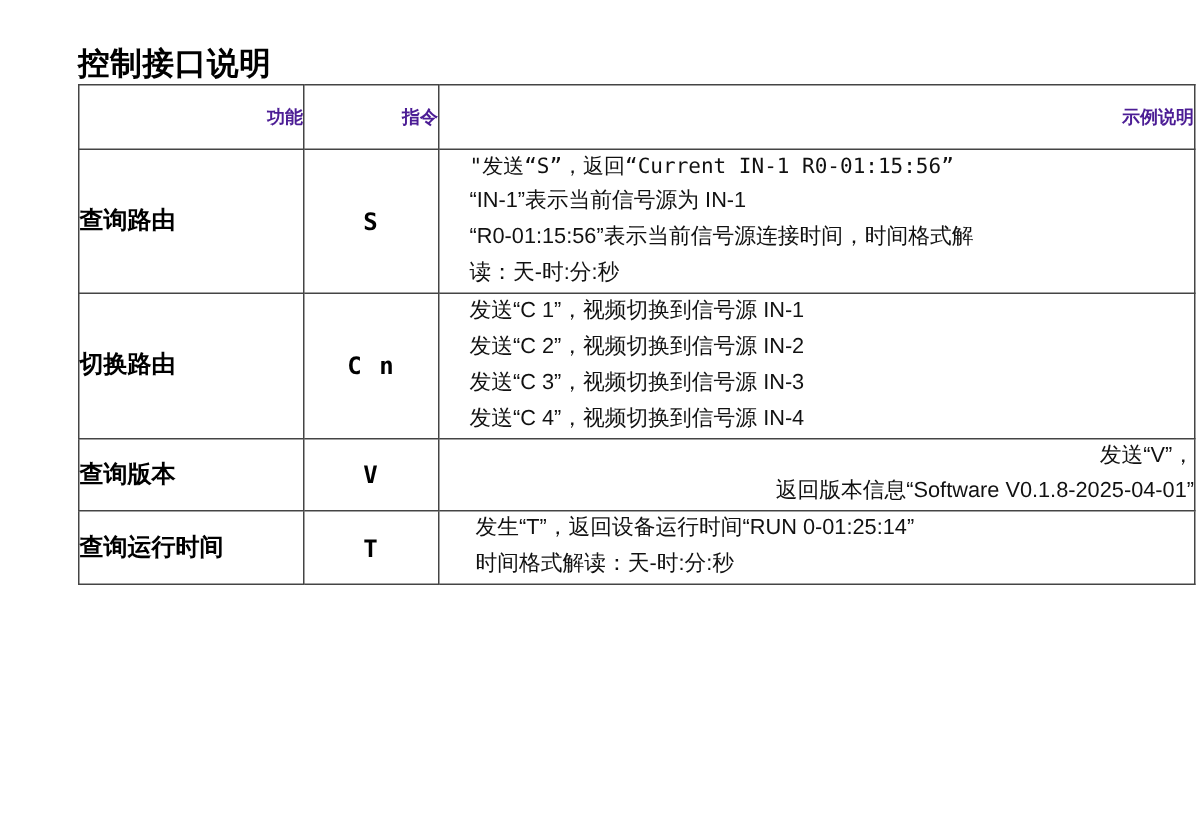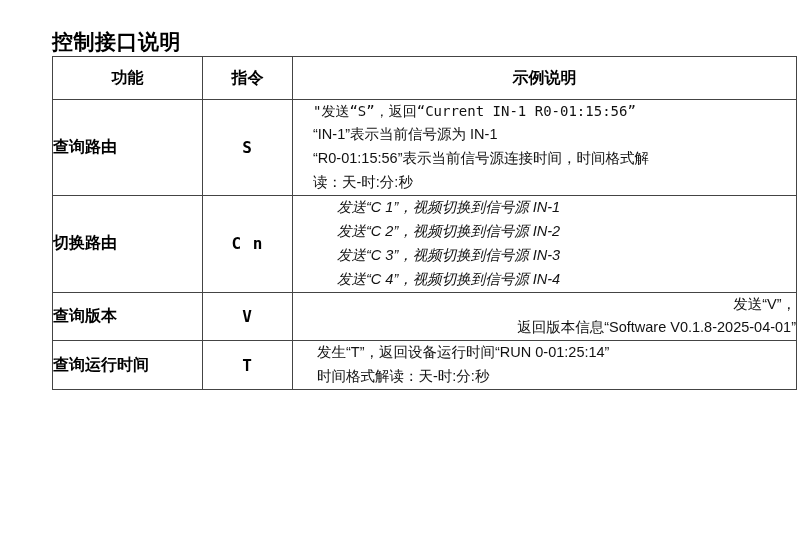--- a/index.html
+++ b/index.html
@@ -41,24 +41,24 @@
     margin-left: 2px;
     table-layout: fixed;
   }
   table.spec th, table.spec td {
     border: 1px solid #444444;
     padding: 0;
     vertical-align: middle;
   }
   table.spec thead th {
     height: 42px;
-    font-size: 16px;
+    font-size: 12px;
     font-weight: bold;
-    text-align: center;
-    color: #000000;
+    text-align: right;
+    color: #4c1d95;
   }
   .col-func { width: 150px; }
   .col-cmd  { width: 90px; }
   .col-desc { width: 504px; }
 
   td.cell-func {
     text-align: left;
     font-size: 16px;
     font-weight: bold;
     color: #000000;
@@ -80,21 +80,21 @@
     line-height: 1.65;
   }
   .desc-line {
     white-space: nowrap;
   }
   .desc-line.mono {
     font-family: "DejaVu Sans Mono", "Liberation Mono", monospace;
     font-size: 14px;
   }
   .row-route td.cell-desc { padding-left: 20px; }
-  .row-switch td.cell-desc { padding-left: 44px; font-style: italic; }
+  .row-switch td.cell-desc { padding-left: 20px; }
   .row-version td.cell-desc { padding-left: 34px; text-align: right; }
   .row-runtime td.cell-desc { padding-left: 24px; }
 </style>
 </head>
 <body>
 
 <div class="page">
 
   <h1 class="doc-title">控制接口说明</h1>
 

